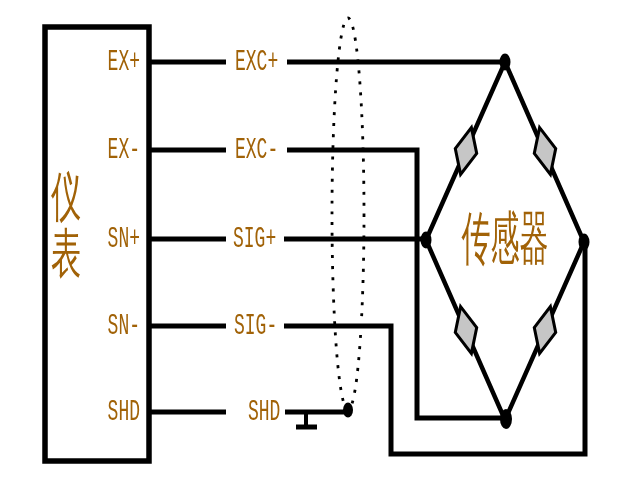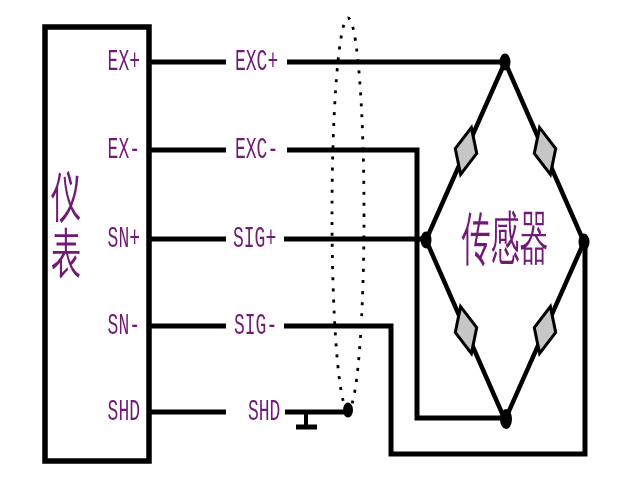--- a/index.html
+++ b/index.html
@@ -1,19 +1,19 @@
 <!DOCTYPE html>
 <html><head>
 <meta charset="utf-8">
 <style>
   html,body { margin:0; padding:0; background:#ffffff; }
   .stage {
     position:relative; width:628px; height:483px;
     background:#ffffff; overflow:hidden;
-    font-family:"Liberation Mono", monospace; color:#701a75;
+    font-family:"Liberation Mono", monospace; color:#a16207;
   }
   .stage svg { position:absolute; left:0; top:0; }
   .tl {
     position:absolute; font-size:30px; line-height:30px; height:30px;
     white-space:nowrap; font-family:"Liberation Mono", monospace;
   }
   .tl-inner { transform:scaleX(0.60); transform-origin:100% 50%; text-align:right; }
   .tl-cable { transform:scaleX(0.60); transform-origin:0 50%; }
   .label-instrument {
     position:absolute; left:37px; top:169px; width:58px;

